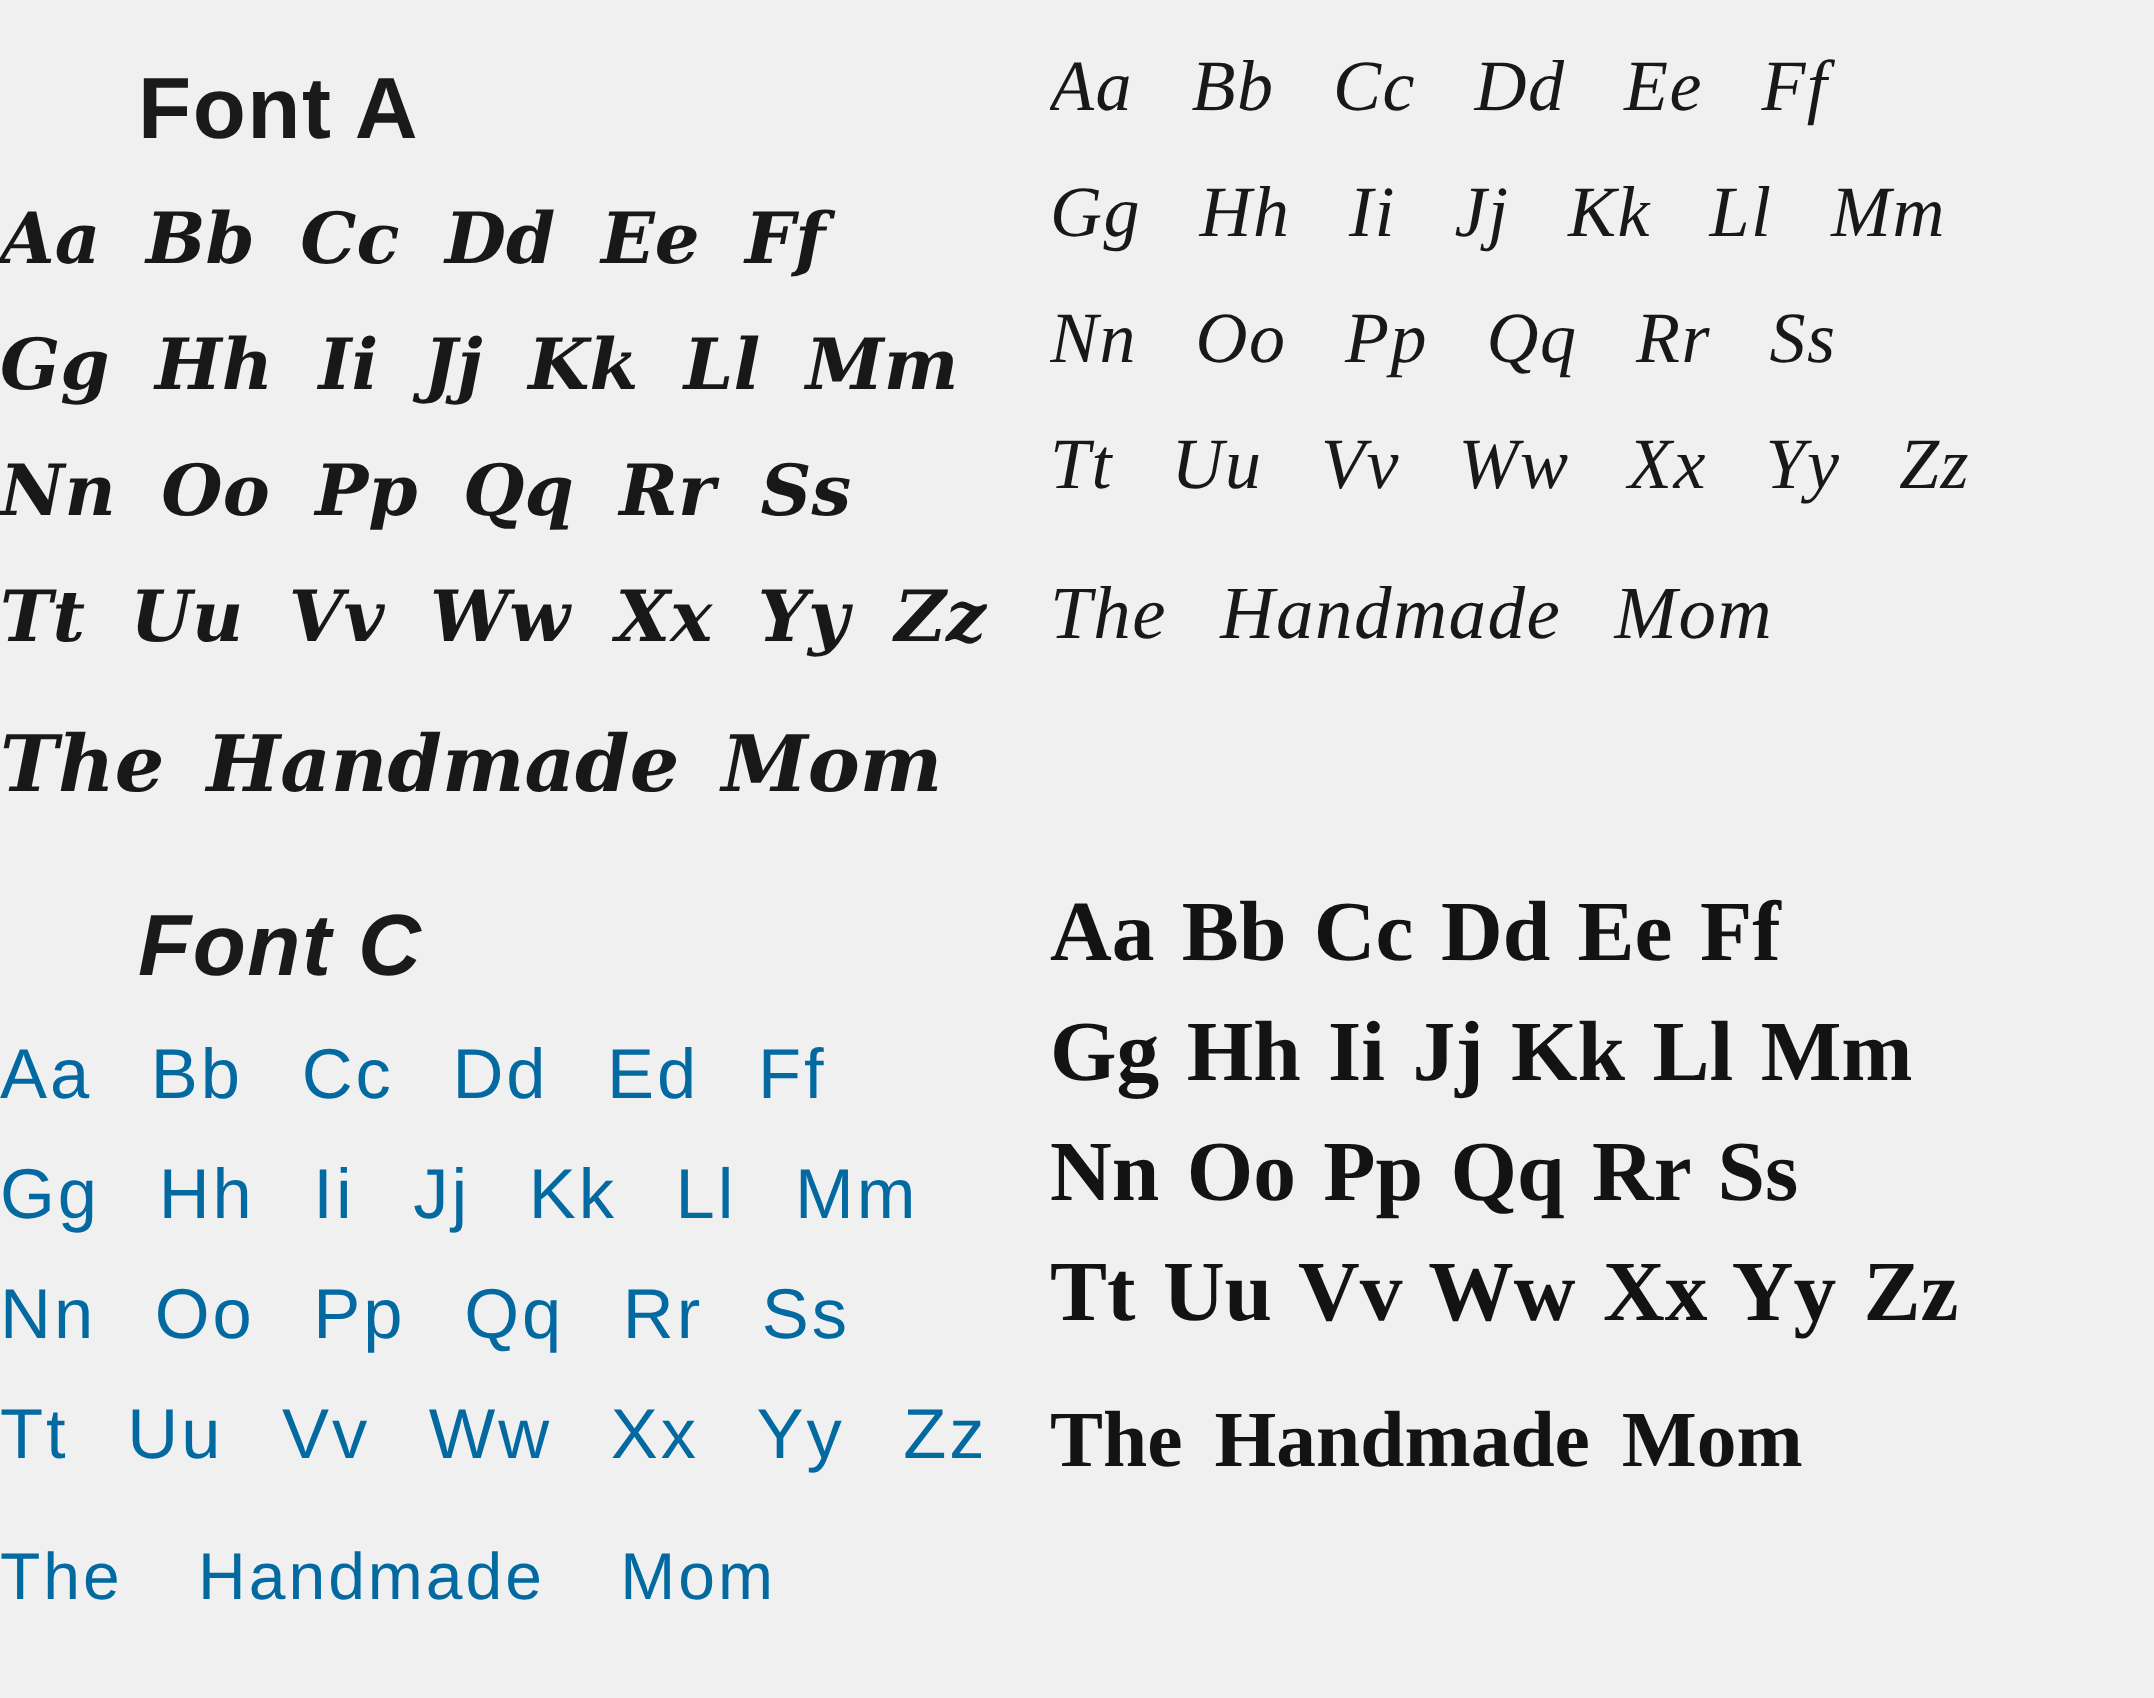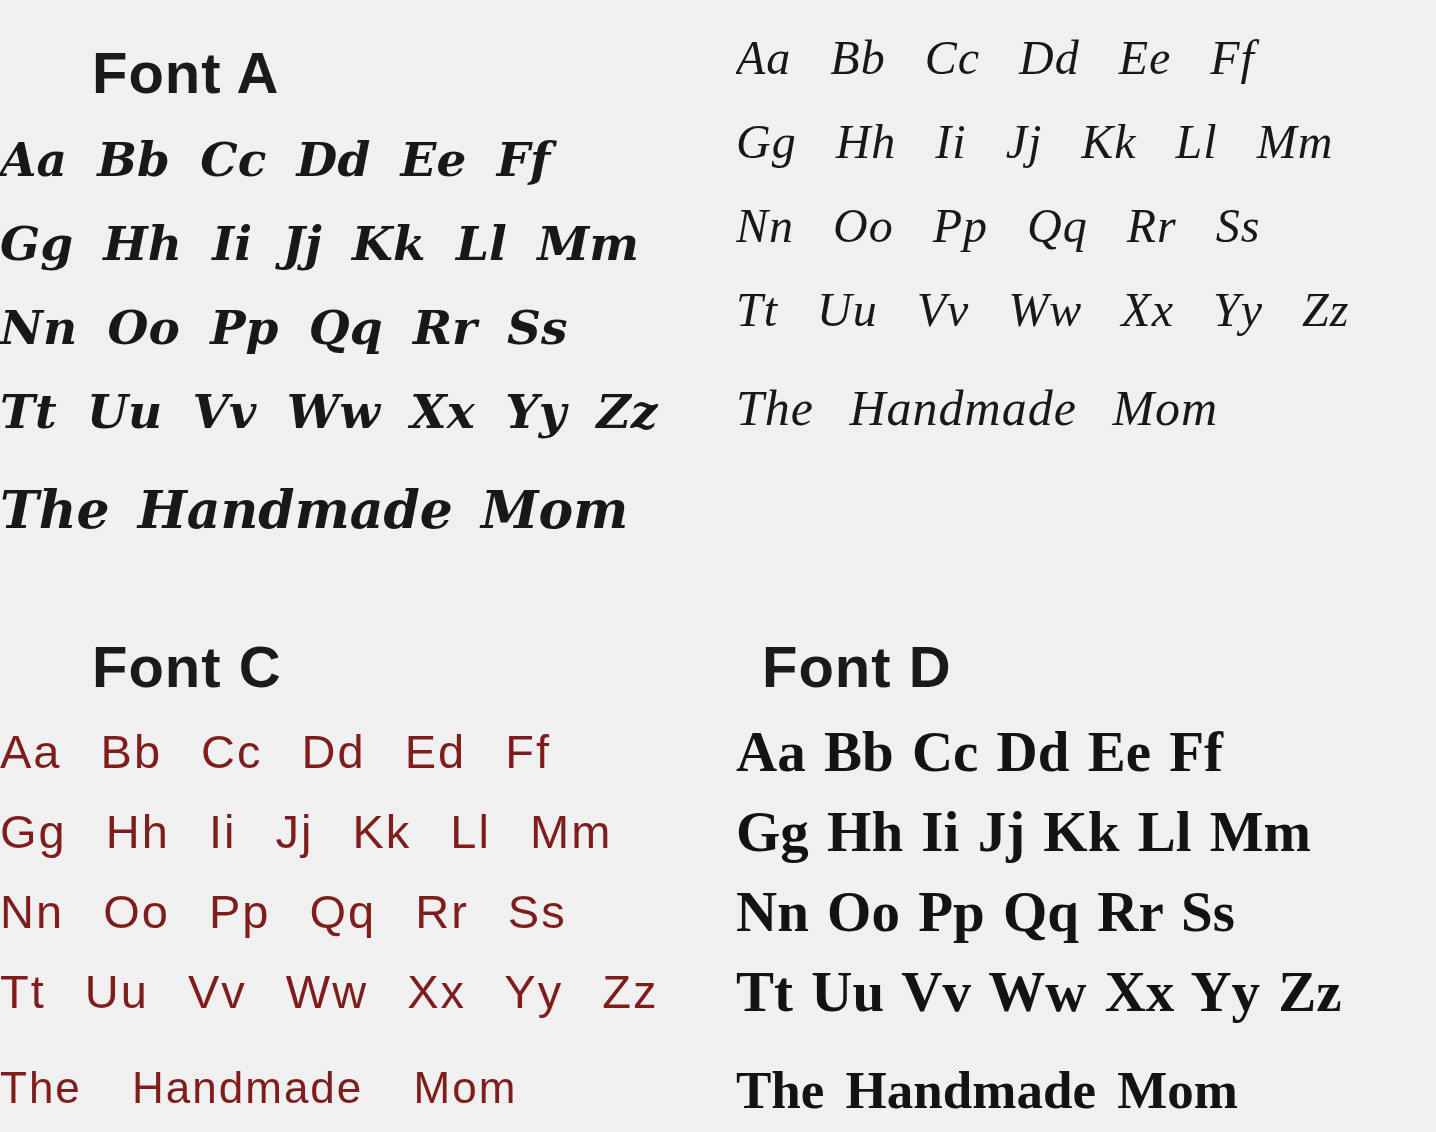--- a/index.html
+++ b/index.html
@@ -8,34 +8,33 @@
     background:#f0f0f0;
     font-family:"Liberation Sans",sans-serif;
     overflow:hidden;
   }
   .sheet{
     width:1436px;height:1132px;
     display:grid;
     grid-template-columns:700px 736px;
     grid-template-rows:566px 566px;
     background:#f0f0f0;
-    gap:36px;
   }
   .quad{overflow:hidden;color:#181818;}
   .header{
     font-family:"Liberation Sans",sans-serif;
     font-weight:700;
     font-size:58px;
     line-height:1;
     letter-spacing:1px;
     color:#1a1a1a;
     margin:0;
   }
   .quad.top .header{margin-top:44px;}
-  .quad.bottom .header{margin-top:36px;}
+  .quad.bottom .header{margin-top:36px;font-style:italic;}
   .quad.left .header{margin-left:92px;}
   .quad.right .header{margin-left:26px;}
 
   .alphabet{text-align:left;margin-top:16px;}
   .row{white-space:nowrap;}
 
   
   .font-a .row{
     font-family:"DejaVu Serif",serif;
     font-style:italic;
@@ -59,21 +58,21 @@
   .font-b .sample{font-size:50px;margin-top:14px;word-spacing:22px;}
 
   
   .font-c .row{
     font-family:"Liberation Sans",sans-serif;
     font-weight:400;
     font-size:47px;
     line-height:80px;
     word-spacing:24px;
     letter-spacing:2px;
-    color:#7f1d1d;
+    color:#0369a1;
   }
   .font-c .sample{font-size:44px;margin-top:16px;word-spacing:36px;}
 
   
   .font-d .row{
     font-family:"Liberation Serif",serif;
     font-weight:700;
     font-size:57px;
     line-height:80px;
     word-spacing:4px;
@@ -112,21 +111,20 @@
     <div class="alphabet">
       <div class="row">Aa Bb Cc Dd Ed Ff</div>
       <div class="row">Gg Hh Ii Jj Kk Ll Mm</div>
       <div class="row">Nn Oo Pp Qq Rr Ss</div>
       <div class="row">Tt Uu Vv Ww Xx Yy Zz</div>
       <div class="row sample">The Handmade Mom</div>
     </div>
   </section>
 
   <section class="quad bottom right font-d">
-    <h2 class="header">Font D</h2>
     <div class="alphabet">
       <div class="row">Aa Bb Cc Dd Ee Ff</div>
       <div class="row">Gg Hh Ii Jj Kk Ll Mm</div>
       <div class="row">Nn Oo Pp Qq Rr Ss</div>
       <div class="row">Tt Uu Vv Ww Xx Yy Zz</div>
       <div class="row sample">The Handmade Mom</div>
     </div>
   </section>
 
 </div>

